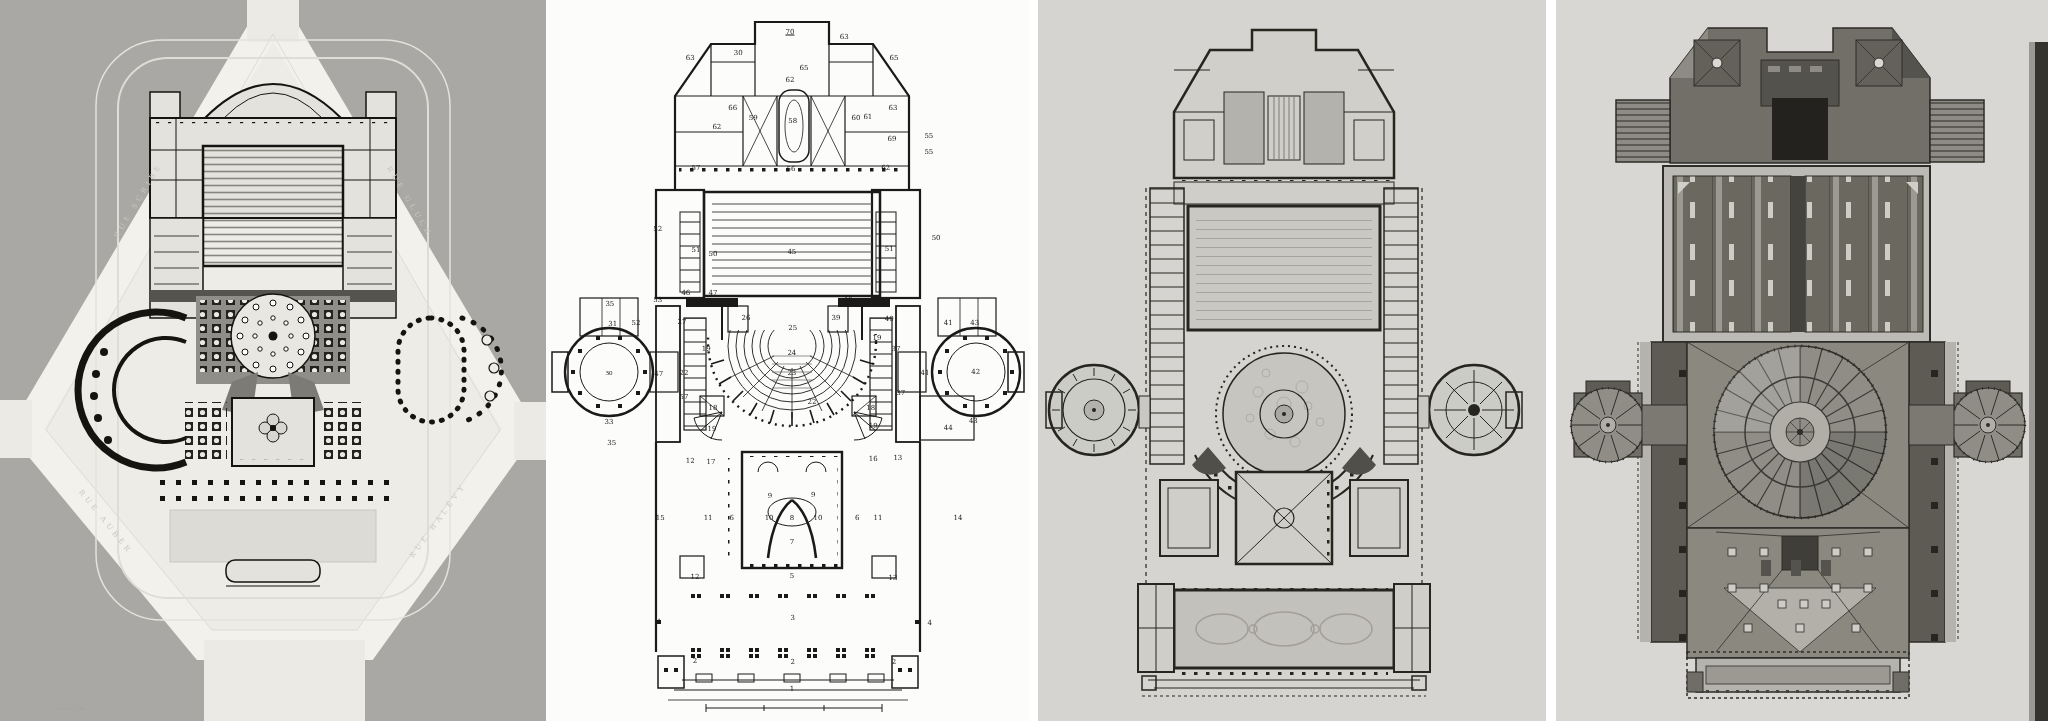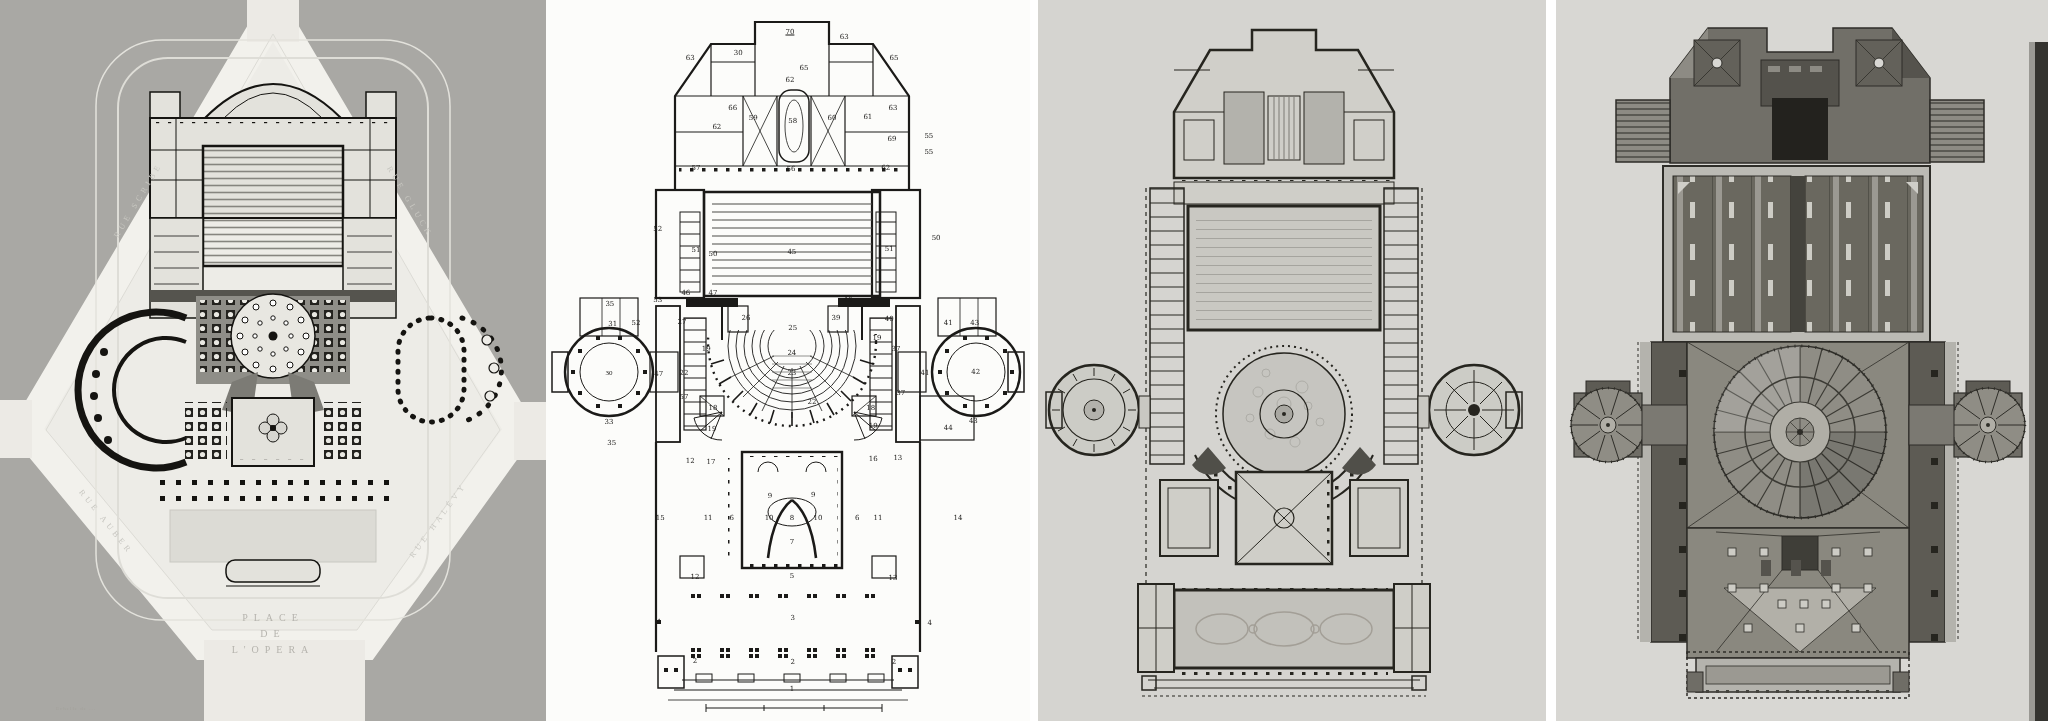--- a/index.html
+++ b/index.html
@@ -148,25 +148,20 @@
           <circle cx="490" cy="396" r="5" fill="#edece7" stroke-width="1.2"></circle>
         </g>
       </g>
     </svg>
 
     <div class="street-label st-tl">Rue Scribe</div>
     <div class="street-label st-tr">Rue Gluck</div>
     <div class="street-label st-bl">Rue Auber</div>
     <div class="street-label st-br">Rue Halévy</div>
 
-    <div class="place-caption">
-      <span>PLACE</span>
-      <span>DE</span>
-      <span>L'OPERA</span>
-    </div>
     <div class="scale-note">Echelle de ...</div>
   </section>
 
   <section class="panel p2">
     <svg class="plan" viewBox="0 0 484 721" preserveAspectRatio="none">
       <defs>
         <pattern id="p2h" width="8" height="8" patternUnits="userSpaceOnUse">
           <line x1="0" y1="4" x2="8" y2="4" stroke="#4a4945" stroke-width="1"></line>
         </pattern>
         <pattern id="p2d" width="12" height="12" patternUnits="userSpaceOnUse">
@@ -336,21 +331,21 @@
         <span style="left: 50.4%; top: 4.4%; text-decoration: underline;">70</span>
         <span style="left: 29.8%; top: 8%;">63</span>
         <span style="left: 39.7%; top: 7.3%;">30</span>
         <span style="left: 61.6%; top: 5.1%;">63</span>
         <span style="left: 71.9%; top: 8%;">65</span>
         <span style="left: 53.3%; top: 9.4%;">65</span>
         <span style="left: 50.4%; top: 11.1%;">62</span>
         <span style="left: 38.6%; top: 15%;">66</span>
         <span style="left: 42.8%; top: 16.4%;">59</span>
         <span style="left: 51%; top: 16.8%;">58</span>
-        <span style="left: 59.1%; top: 16.4%;">60</span>
+        <span style="left: 59.1%; top: 16.4%; padding-left: 48px;">60</span>
         <span style="left: 66.5%; top: 16.2%;">61</span>
         <span style="left: 71.7%; top: 15%;">63</span>
         <span style="left: 35.3%; top: 17.6%;">62</span>
         <span style="left: 31%; top: 23.3%;">57</span>
         <span style="left: 70.2%; top: 23.3%;">62</span>
         <span style="left: 71.5%; top: 19.3%; text-align: center;">69</span>
         <span style="left: 79.1%; top: 18.9%;">55</span>
         <span style="left: 79.1%; top: 21.1%;">55</span>
         <span style="left: 50.6%; top: 23.4%;">56</span>
         <span style="left: 23.1%; top: 31.8%;">52</span>

